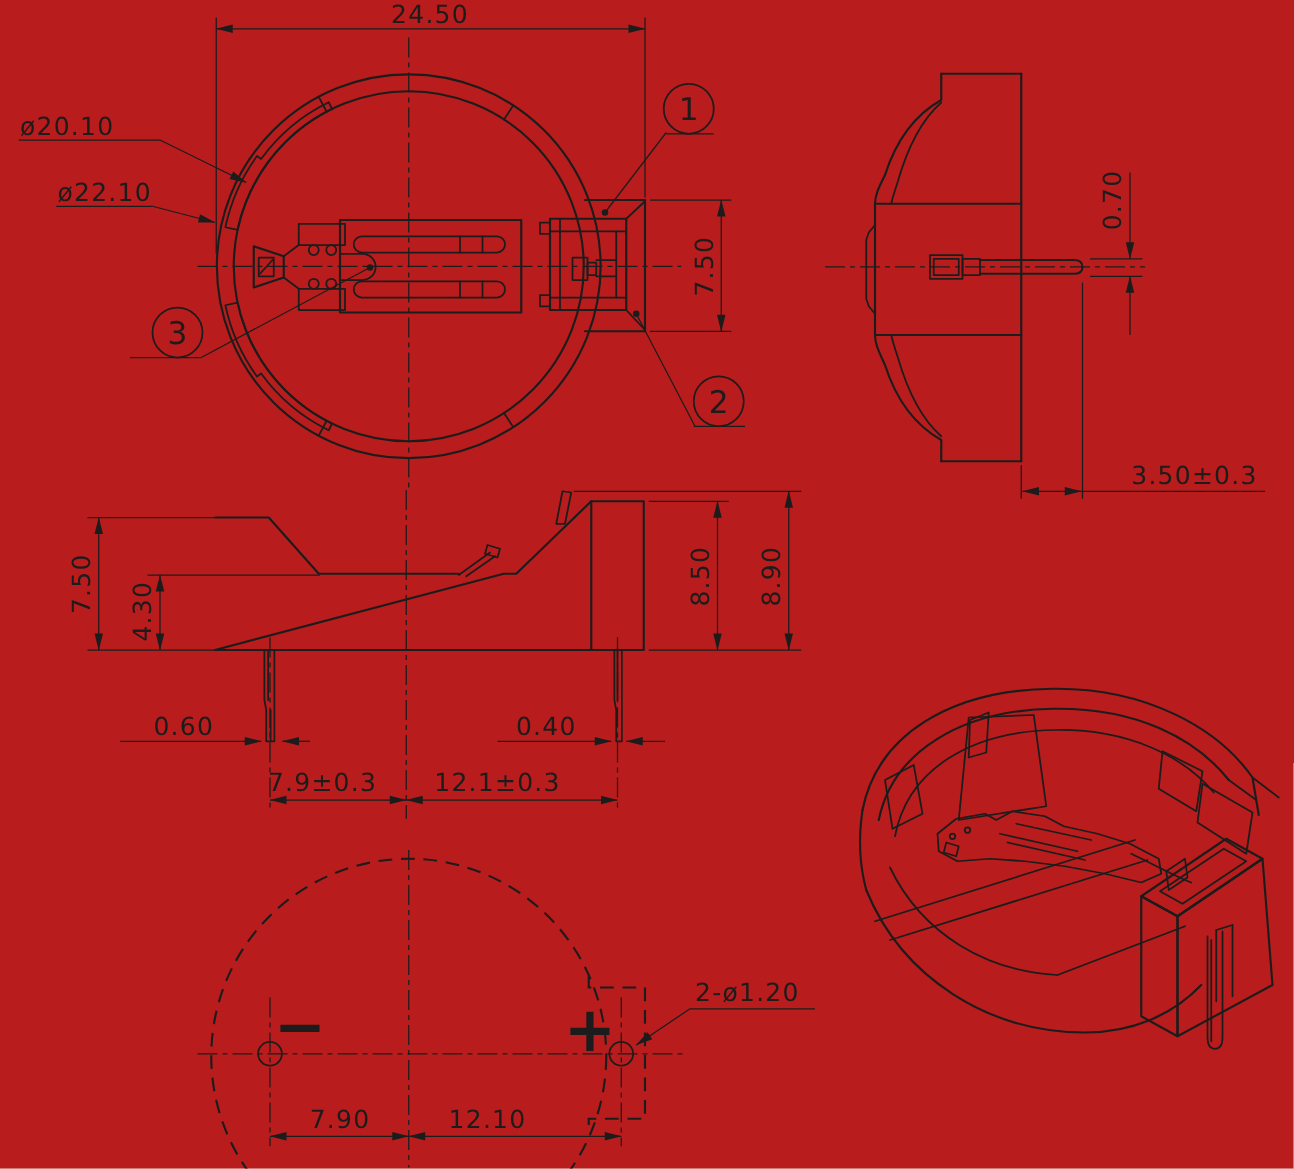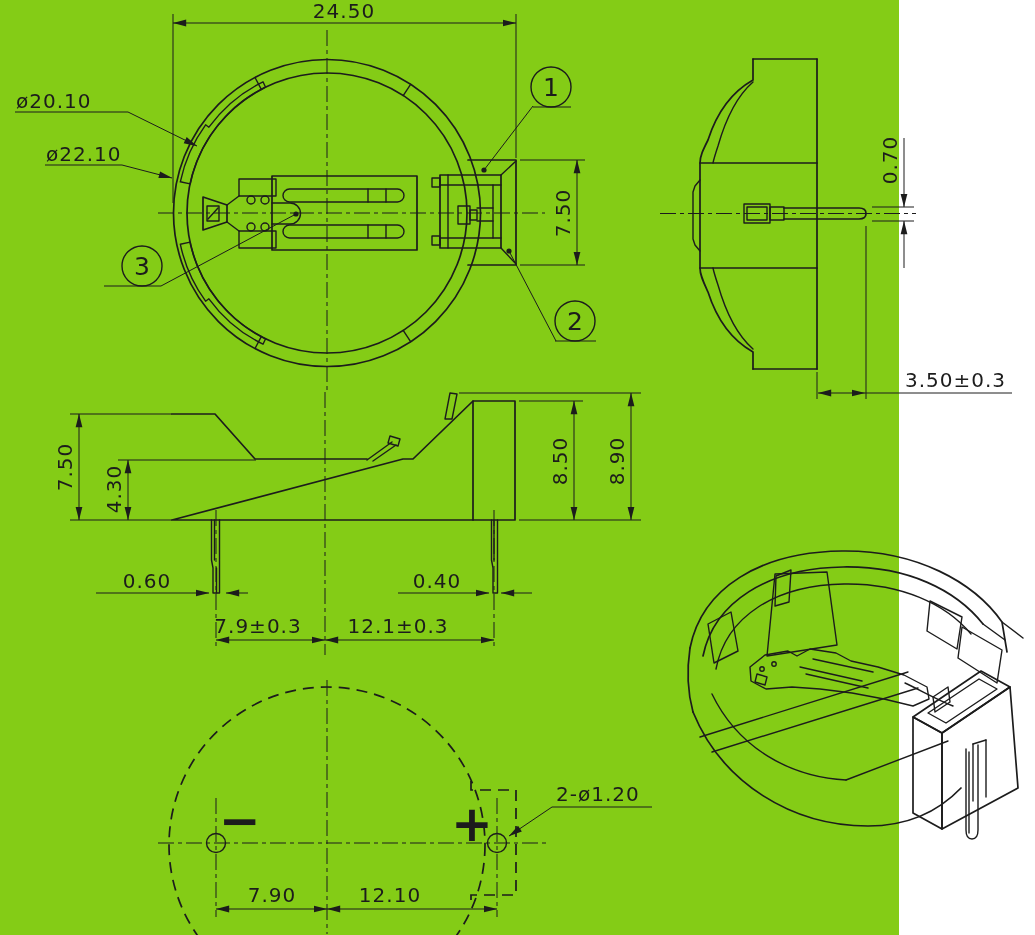--- a/index.html
+++ b/index.html
@@ -1,16 +1,16 @@
 <!DOCTYPE html>
 <html><head>
 <meta charset="utf-8">
 <style>
   html,body{margin:0;padding:0;background:#ffffff;}
-  .canvas-wrap{width:899px;height:935px;background:#84cc16;position:relative;}
+  .canvas-wrap{width:1035px;height:935px;background:#b91c1c;position:relative;}
   svg{font-family:"DejaVu Sans",sans-serif;}
   .o{stroke:#1c1c1c;stroke-width:1.7;fill:none;stroke-linecap:round;stroke-linejoin:round;}
   .o2{stroke:#1c1c1c;stroke-width:1.4;fill:none;stroke-linecap:round;stroke-linejoin:round;}
   .t{stroke:#1c1c1c;stroke-width:1;fill:none;}
   .cl{stroke:#1c1c1c;stroke-width:1;fill:none;stroke-dasharray:16 4 4 4;}
   .dash{stroke:#1c1c1c;stroke-width:1.7;fill:none;stroke-dasharray:11 7;stroke-linecap:butt;}
   .dimtext{font-size:20px;fill:#1c1c1c;letter-spacing:1px;}
   .balloontext{font-size:25px;fill:#1c1c1c;}
   .bold-sym{font-size:50px;font-weight:bold;fill:#1c1c1c;}
   .dot{fill:#1c1c1c;stroke:none;}

